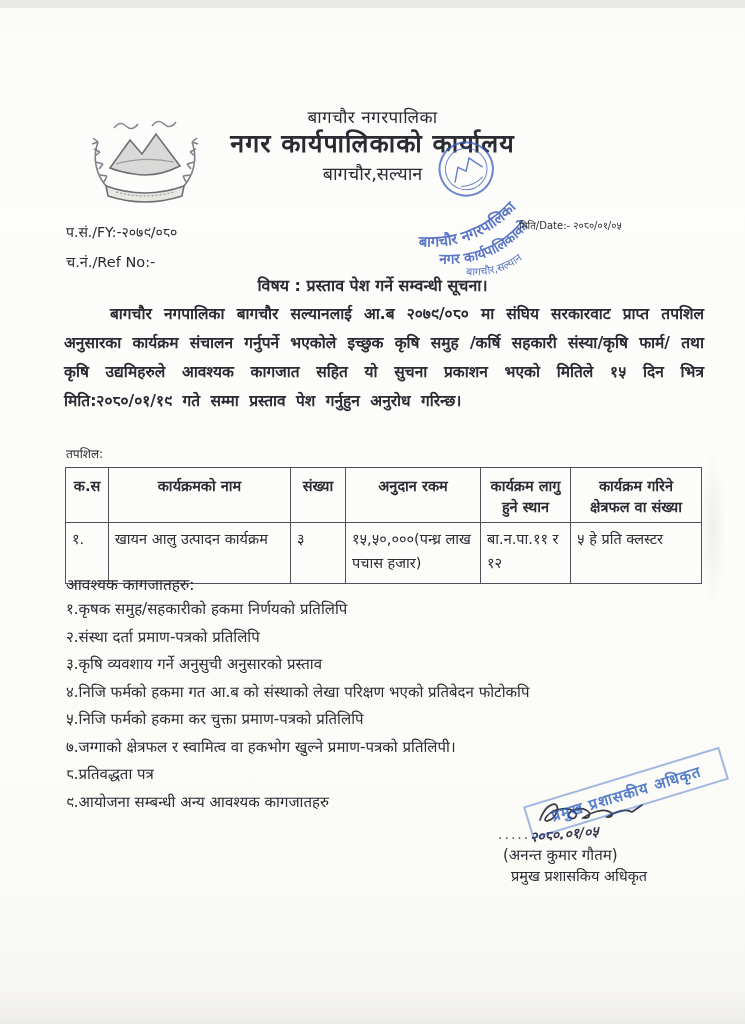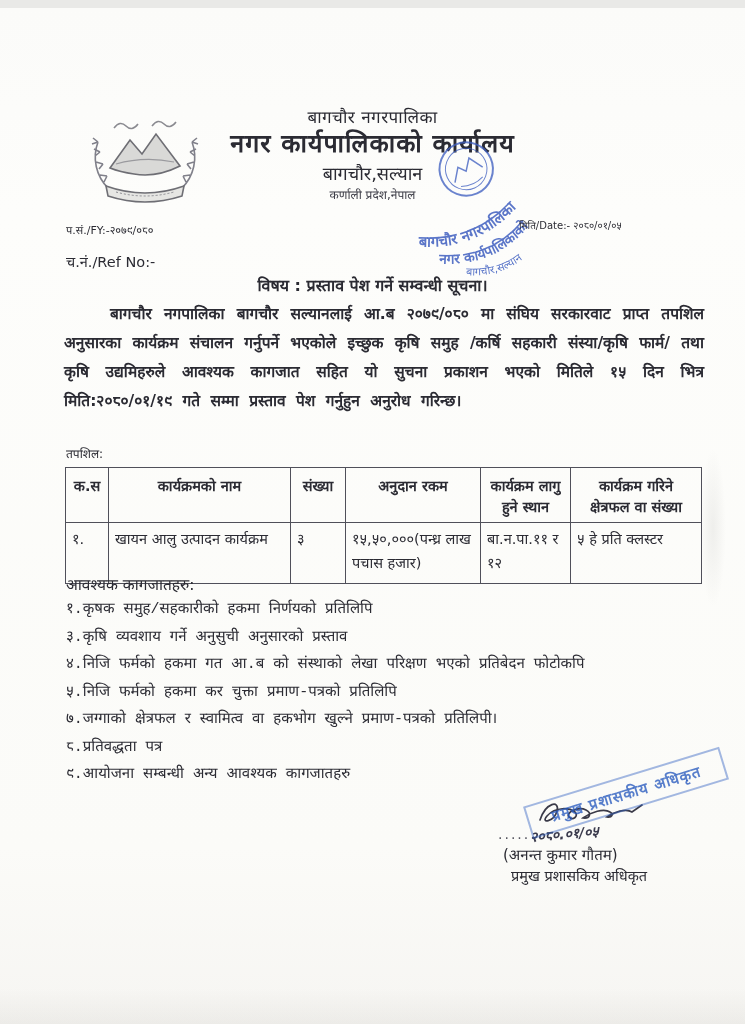--- a/index.html
+++ b/index.html
@@ -16,21 +16,21 @@
   .hdr-l1 { top:97px;  font-size:17px; letter-spacing:.5px; }
   .hdr-l2 { top:117px; font-size:25px; font-weight:bold; letter-spacing:1px; }
   .hdr-l3 { top:153px; font-size:18px; }
   .hdr-l4 { top:178px; font-size:12px; color:#3c3c46; }
 
   .logo { left:86px; top:98px; width:118px; height:110px; }
 
   .stamp-top { left:398px; top:110px; width:168px; height:168px; transform:rotate(-24deg); opacity:.85; }
 
   
-  .fy   { left:66px;  top:214px; font-size:11px; }
+  .fy   { left:66px;  top:214px; font-size:14px; }
   .date { left:519px; top:210px; font-size:10px; }
   .ref  { left:66px;  top:243px; font-size:14.5px; }
 
   .subject { top:266px; font-size:16px; font-weight:600; }
 
   .body-par {
     left:64px; top:292px; width:640px;
     font-size:15.5px; line-height:29px; text-align:justify;
     text-indent:46px; word-spacing:5px;font-weight:bold;
   }
@@ -39,21 +39,21 @@
 
   .main-table { left:65px; top:459px; width:636px; border-collapse:collapse; table-layout:fixed; }
   .main-table th, .main-table td {
     border:1.5px solid #50505a; font-size:14.5px; padding:4px 6px; vertical-align:top;
   }
   .main-table th { font-weight:600; text-align:center; padding-top:8px; height:42px; vertical-align:top; line-height:21px; }
   .main-table td { height:52px; line-height:24px; }
   .c0{width:43px;} .c1{width:182px;} .c2{width:55px;} .c3{width:135px;} .c4{width:90px;} .c5{width:131px;}
 
   .docs-title { left:66px; top:565px; font-size:15.5px; }
-  .docs { left:66px; top:588px; width:620px; font-size:15px;font-family:Liberation Mono, monospace; }
+  .docs { left:66px; top:588px; width:620px; font-size:15px; }
   .docs div { line-height:27.5px; }
 
   .note { left:66px; top:772px; width:620px; font-size:15px; font-weight:600; }
 
   
   .sig-svg   { left:530px; top:788px; }
   .sig-date  { left:498px; top:816px; font-size:14px; color:#3a3a4c; }
   .sig-date .dots { letter-spacing:2px; color:#55555f; }
   .sig-date .hand { display:inline-block; transform:rotate(-5deg); font-style:italic; font-weight:600; }
   .sig-name  { left:503px; top:836px; font-size:15px; }
@@ -88,21 +88,20 @@
     <path d="M24,62 L44,34 L56,48 L70,28 L94,60 Q70,72 48,68 Q34,66 24,62 Z" fill="#d9d9d7" stroke="#6e6e74" stroke-width="1.6"></path>
     <path d="M30,58 Q58,50 88,56" fill="none" stroke="#9a9a9e" stroke-width="1.2"></path>
 
     <path d="M20,80 Q59,94 98,80 L96,90 Q59,102 22,90 Z" fill="#e6e6e3" stroke="#6e6e74" stroke-width="1.6"></path>
     <path d="M30,86 q29,8 58,0" fill="none" stroke="#8a8a90" stroke-width="1" stroke-dasharray="2 2"></path>
   </svg>
 
   <div class="abs center hdr-l1">बागचौर नगरपालिका</div>
   <div class="abs center hdr-l2">नगर कार्यपालिकाको कार्यालय</div>
   <div class="abs center hdr-l3">बागचौर,सल्यान</div>
-  <div class="abs center hdr-l4">कर्णाली प्रदेश,नेपाल</div>
 
   <svg class="abs stamp-top" viewBox="0 0 170 170" aria-hidden="true">
     <defs>
       <path id="arcA" d="M 8,100 Q 84,140 162,74"></path>
       <path id="arcB" d="M 20,124 Q 88,160 154,102"></path>
       <path id="arcC" d="M 40,146 Q 92,174 144,130"></path>
     </defs>
     <g fill="none" stroke="#3f5fc0" opacity=".9">
       <circle cx="84" cy="48" r="27" stroke-width="2"></circle>
       <circle cx="84" cy="48" r="21" stroke-width="1"></circle>
@@ -150,20 +149,21 @@
         <td>१५,५०,०००(पन्ध्र लाख पचास हजार)</td>
         <td>बा.न.पा.११ र १२</td>
         <td>५ हे प्रति क्लस्टर</td>
       </tr>
     </tbody>
   </table>
 
   <div class="abs docs-title">आवश्यक कागजातहरु:</div>
   <div class="abs docs">
     <div>१.कृषक समुह/सहकारीको हकमा निर्णयको प्रतिलिपि</div>
+    <div>२.संस्था दर्ता प्रमाण-पत्रको प्रतिलिपि</div>
     <div>३.कृषि व्यवशाय गर्ने अनुसुची अनुसारको प्रस्ताव</div>
     <div>४.निजि फर्मको हकमा गत आ.ब को संस्थाको लेखा परिक्षण भएको प्रतिबेदन फोटोकपि</div>
     <div>५.निजि फर्मको हकमा कर चुक्ता प्रमाण-पत्रको प्रतिलिपि</div>
     <div>७.जग्गाको क्षेत्रफल र स्वामित्व वा हकभोग खुल्ने प्रमाण-पत्रको प्रतिलिपी।</div>
     <div>८.प्रतिवद्धता पत्र</div>
     <div>९.आयोजना सम्बन्धी अन्य आवश्यक कागजातहरु</div>
   </div>
 
 
   <svg class="abs sig-svg" width="120" height="34" viewBox="0 0 120 34" aria-hidden="true">

